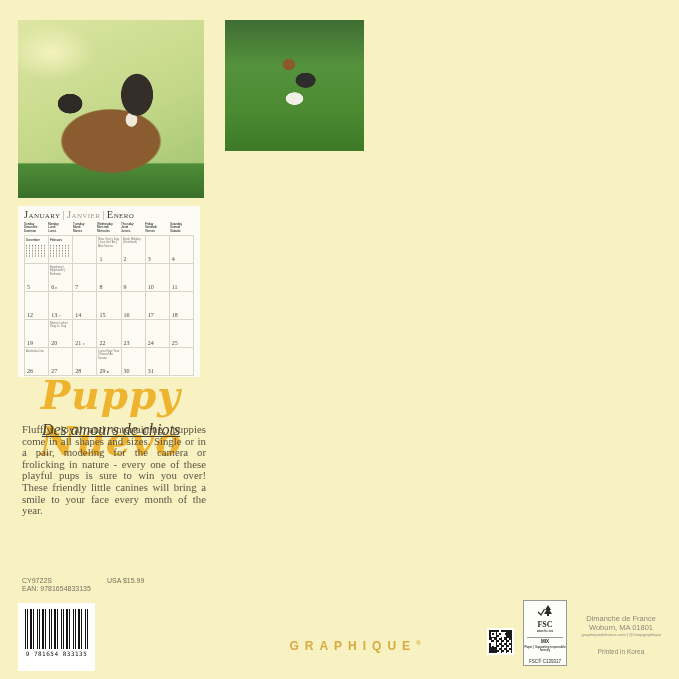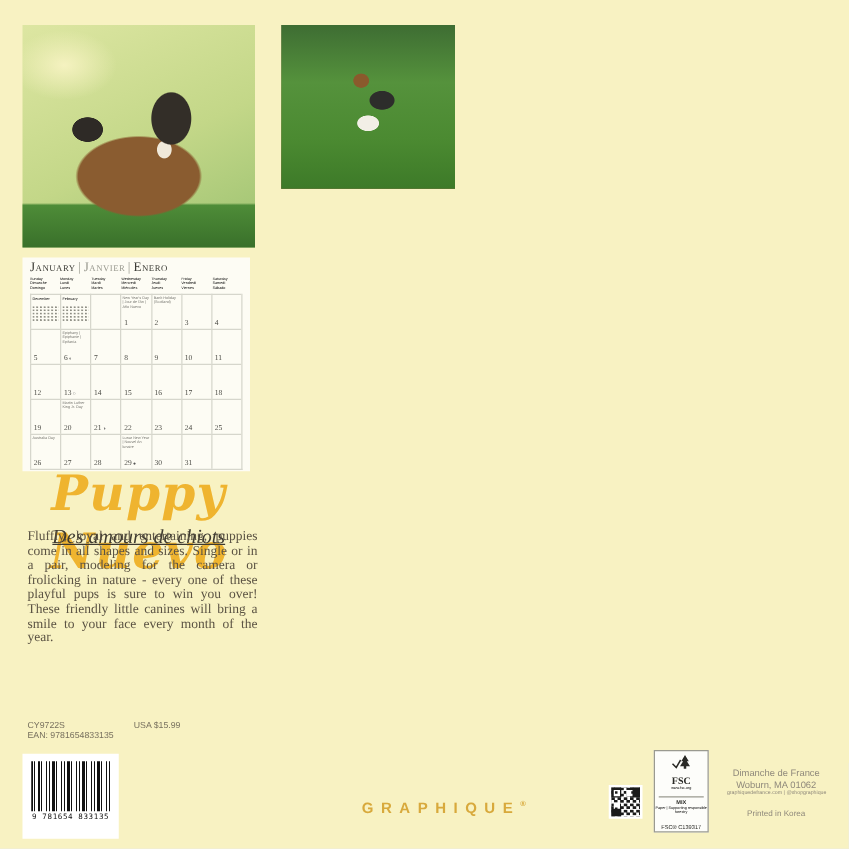--- a/index.html
+++ b/index.html
@@ -378,21 +378,21 @@
     <div class="fsc-logo">FSC</div>
     <div class="tiny3">www.fsc.org</div>
     <div class="fsc-rule"></div>
     <div class="fsc-mix">MIX</div>
     <div class="tiny3">Paper | Supporting responsible forestry</div>
     <div class="fsc-code">FSC® C139317</div>
   </div>
 
   <div class="pub">
     <div class="pub-name">Dimanche de France</div>
-    <div class="pub-addr">Woburn, MA  01062</div>
+    <div class="pub-addr">Woburn, MA  01801</div>
     <div class="pub-url">graphiquedefrance.com | @shopgraphique</div>
     <div class="pub-printed">Printed in Korea</div>
   </div>
 
   <div class="photo-grid" id="photo-grid">
       <div class="ph tile ph-1" aria-label="Sleeping cocker spaniel puppy on a white blanket"></div>
       <div class="ph tile ph-2" aria-label="Two tan puppies playing with a red toy in the grass"></div>
       <div class="ph tile ph-3" aria-label="Two dachshund puppies wearing yellow raincoats in a puddle"></div>
       <div class="ph tile ph-4" aria-label="Merle puppy holding a green ball among pink blossoms"></div>
       <div class="ph tile ph-5" aria-label="French bulldog puppy resting on a knit blanket"></div>

